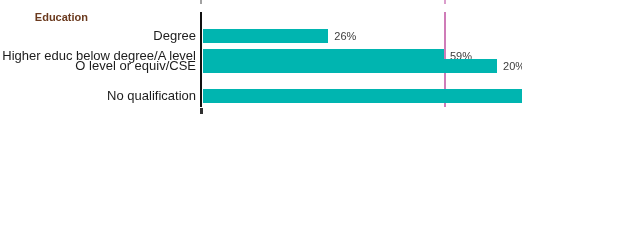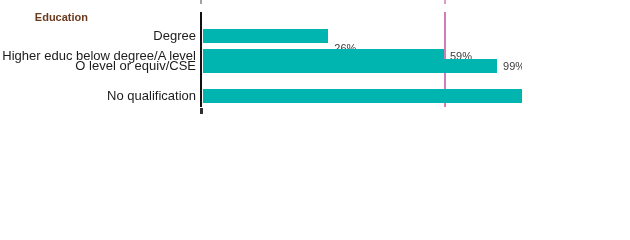--- a/index.html
+++ b/index.html
@@ -131,35 +131,35 @@
   <div class="guide-line"></div>
 
   <div class="category-heading">Education</div>
 
   <div id="rows">
       <div class="row" style="top: 26px;">
         <div class="row-label">Degree</div>
         <div class="bar-track">
           <div class="bar" style="width: 125.32px; background: rgb(0, 181, 176);"></div>
         </div>
-        <div class="bar-value" style="left: 334.32px; margin-top: 12px;">26%</div>
+        <div class="bar-value" style="left: 334.32px;">26%</div>
       </div>
       <div class="row" style="top: 46px;">
         <div class="row-label">Higher educ below degree/A level</div>
         <div class="bar-track">
           <div class="bar" style="width: 241px; background: rgb(0, 181, 176);"></div>
         </div>
         <div class="bar-value" style="left: 450px;">59%</div>
       </div>
       <div class="row" style="top: 56px;">
         <div class="row-label">O level or equiv/CSE</div>
         <div class="bar-track">
           <div class="bar" style="width: 294.02px; background: rgb(0, 181, 176);"></div>
         </div>
-        <div class="bar-value" style="left: 503.02px;">99%</div>
+        <div class="bar-value" style="left: 503.02px;">20%</div>
       </div>
       <div class="row" style="top: 86px;">
         <div class="row-label">No qualification</div>
         <div class="bar-track">
           <div class="bar" style="width: 375.96px; background: rgb(0, 181, 176);"></div>
         </div>
         <div class="bar-value" style="left: 584.96px;">1%</div>
       </div>
     </div>
 </div>

